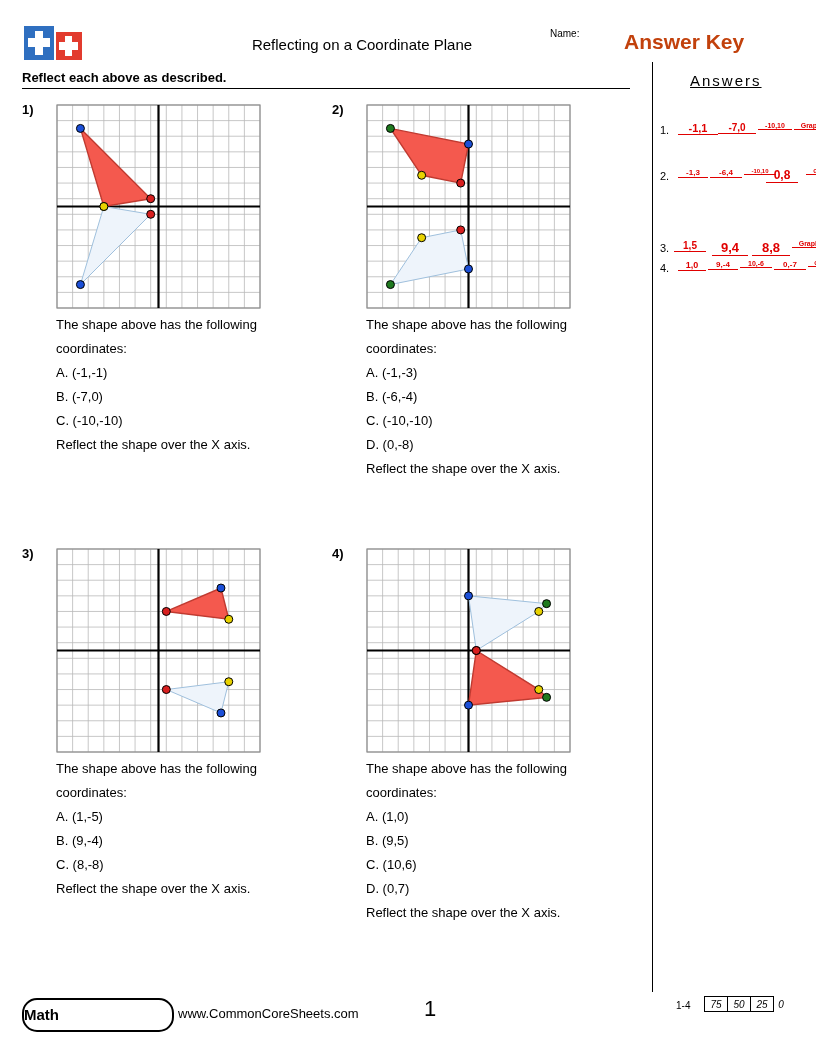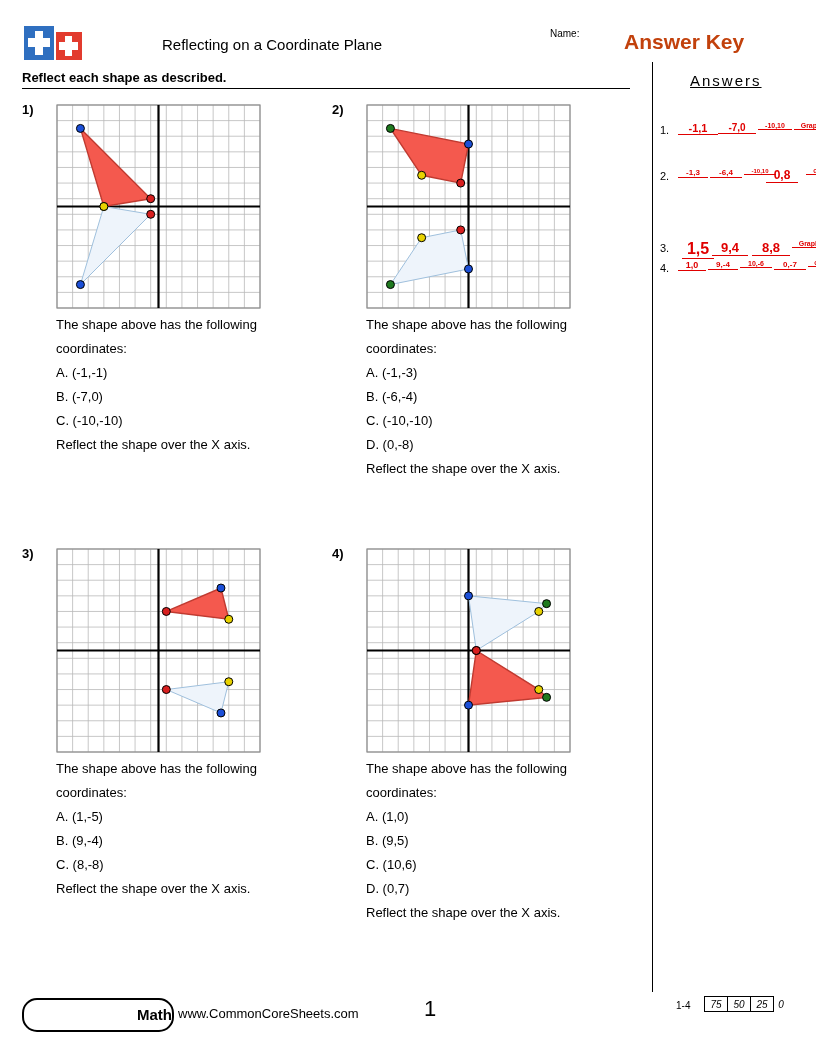--- a/index.html
+++ b/index.html
@@ -87,20 +87,21 @@
     top: 10px;
     width: 19px;
     height: 8px;
     background: #ffffff;
   }
   .title {
     position: absolute;
     left: 140px;
     top: 12px;
     width: 400px;
+    text-align: center;
     font-size: 15px;
   }
   .name-label {
     position: absolute;
     left: 528px;
     top: 4px;
     font-size: 10px;
   }
   .answer-key {
     position: absolute;
@@ -195,21 +196,21 @@
     border: 2px solid #000000;
     border-radius: 15px;
   }
   .footer-label {
     position: absolute;
     left: 0;
     top: 0;
     width: 148px;
     height: 30px;
     line-height: 30px;
-    text-align: right;
+    text-align: left;
     font-size: 15px;
     font-weight: bold;
   }
   .footer-url {
     position: absolute;
     left: 178px;
     top: 1006px;
     font-size: 13px;
   }
   .page-number {
@@ -253,21 +254,21 @@
 
   <div class="header">
     <div class="logo">
       <div class="cross-blue"></div>
       <div class="cross-red"></div>
     </div>
     <div class="title">Reflecting on a Coordinate Plane</div>
     <div class="name-label">Name:</div>
     <div class="answer-key">Answer Key</div>
   </div>
-  <div class="subtitle">Reflect each shape as described.</div>
+  <div class="subtitle">Reflect each above as described.</div>
   <div class="header-rule"></div>
 
   <div class="v-divider"></div>
 
   <div class="answers-title">Answers</div>
   <div id="answers-container">
       <div class="ans-row" style="top: 120px;">
         <span class="ans-num">1.</span>
         <span class="ans-cell" style="left: 18px; top: 2px; width: 40px; font-size: 11px;">-1,1</span>
         <span class="ans-cell" style="left: 58px; top: 2px; width: 38px; font-size: 10px;">-7,0</span>
@@ -277,21 +278,21 @@
       <div class="ans-row" style="top: 166px;">
         <span class="ans-num">2.</span>
         <span class="ans-cell" style="left: 18px; top: 2px; width: 30px; font-size: 8px;">-1,3</span>
         <span class="ans-cell" style="left: 50px; top: 2px; width: 32px; font-size: 8px;">-6,4</span>
         <span class="ans-cell" style="left: 84px; top: 2px; width: 32px; font-size: 6px;">-10,10</span>
         <span class="ans-cell" style="left: 106px; top: 2px; width: 32px; font-size: 12px;">0,8</span>
         <span class="ans-cell" style="left: 146px; top: 2px; width: 32px; font-size: 6px;">Graph</span>
       </div>
       <div class="ans-row" style="top: 238px;">
         <span class="ans-num">3.</span>
-        <span class="ans-cell" style="left: 22px; top: 2px; width: 32px; font-size: 16px;">1,5</span>
+        <span class="ans-cell" style="left: 14px; top: 2px; width: 32px; font-size: 10px;">1,5</span>
         <span class="ans-cell" style="left: 52px; top: 2px; width: 36px; font-size: 13px;">9,4</span>
         <span class="ans-cell" style="left: 92px; top: 2px; width: 38px; font-size: 13px;">8,8</span>
         <span class="ans-cell" style="left: 132px; top: 2px; width: 34px; font-size: 7px;">Graph</span>
       </div>
       <div class="ans-row" style="top: 258px;">
         <span class="ans-num">4.</span>
         <span class="ans-cell" style="left: 18px; top: 2px; width: 28px; font-size: 9px;">1,0</span>
         <span class="ans-cell" style="left: 48px; top: 2px; width: 30px; font-size: 8px;">9,-4</span>
         <span class="ans-cell" style="left: 80px; top: 2px; width: 32px; font-size: 7px;">10,-6</span>
         <span class="ans-cell" style="left: 114px; top: 2px; width: 32px; font-size: 8px;">0,-7</span>

